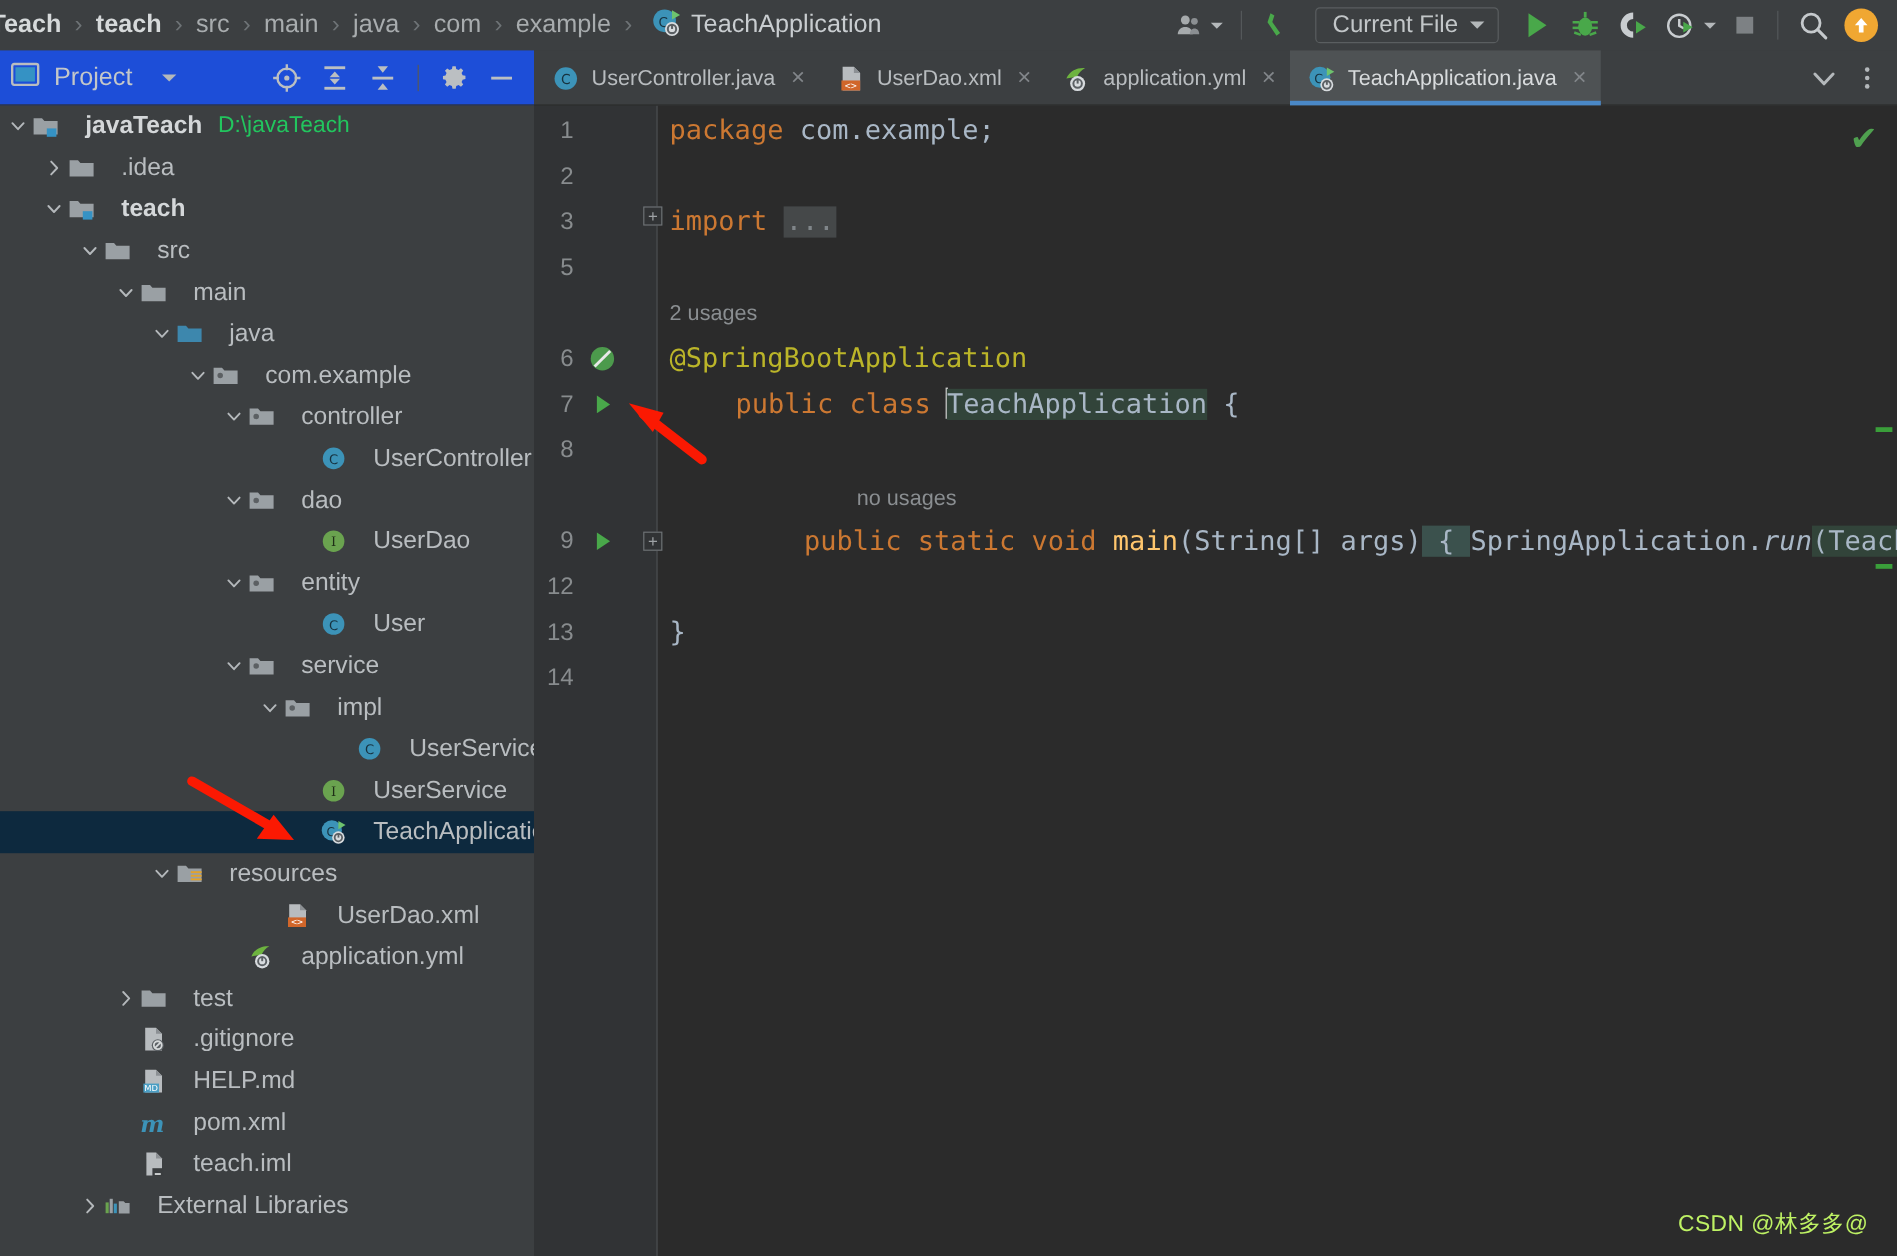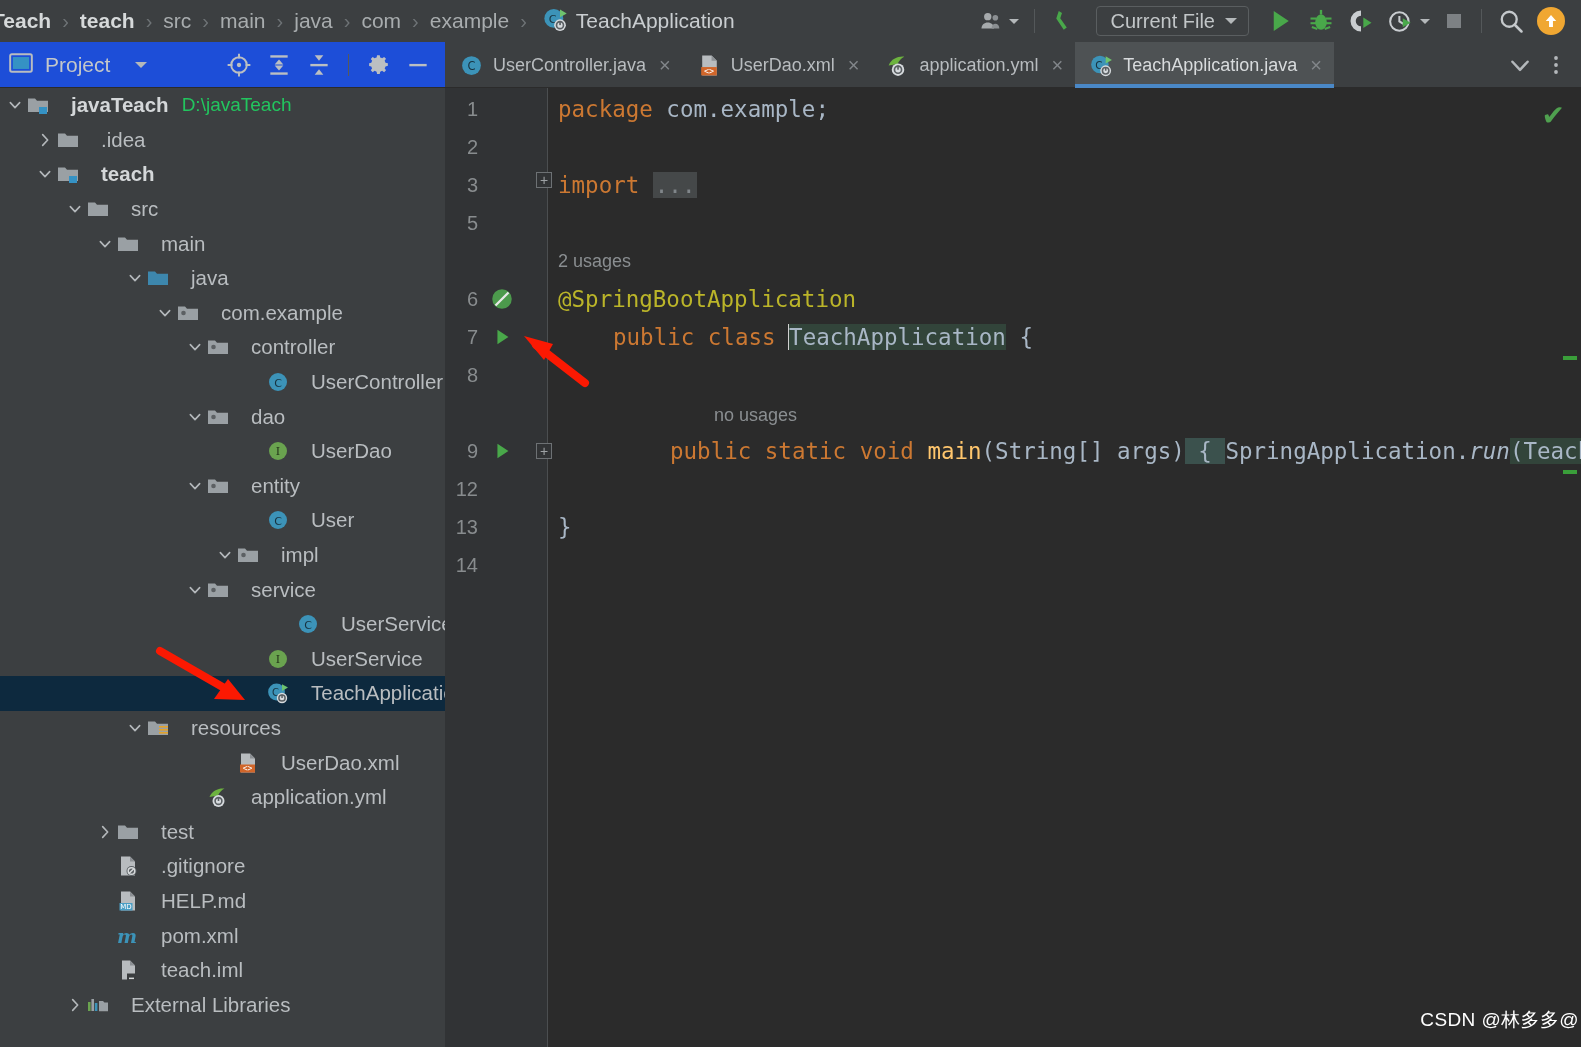--- a/index.html
+++ b/index.html
@@ -155,22 +155,22 @@
   .check {
     position: absolute; right: 16px; top: 14px; color: #4fa04f;
     font-size: 28px; line-height: 1;
   }
 
   
   .arrow-svg { position: absolute; left: 0; top: 0; pointer-events: none; }
 
   
   .watermark {
-    position: absolute; right: 2px; bottom: 14px;
-    font-size: 19px; color: #ffffff; letter-spacing: 0.4px; margin-top: 16px;
+    position: absolute; right: 24px; bottom: 14px;
+    font-size: 19px; color: #bef264; letter-spacing: 0.4px; margin-top: 16px;
   }
 </style>
 </head>
 <body>
 
 <div id="app">
 
   <div class="topbar">
     <div class="crumbs" id="crumbs">
         <span class="crumb bold first">Teach</span>
@@ -496,48 +496,48 @@
         <span class="twist"></span>
         <span class="ticon">
           <svg width="24" height="24" viewBox="0 0 24 24">
             <circle cx="12" cy="12" r="9" fill="#3c93b8"></circle>
             <text x="12" y="16.6" font-size="11" font-family="DejaVu Sans, sans-serif" text-anchor="middle" fill="#17323f">C</text>
           </svg>
         </span>
         <span class="tlabel">User</span>
       </div>
       <div class="trow">
+        <span style="width: 184px; flex: 0 0 auto;"></span>
+        <span class="twist">
+          <svg width="16" height="16" viewBox="0 0 24 24">
+            <path d="M5 8.5 L12 16 L19 8.5" fill="none" stroke="#b4b8bb" stroke-width="2.4" stroke-linecap="round" stroke-linejoin="round"></path>
+          </svg>
+        </span>
+        <span class="ticon">
+          <svg width="24" height="24" viewBox="0 0 24 24">
+            <path d="M2 5.5h7l2 2.3h11v11.2H2z" fill="#9aa0a4"></path>
+            <circle cx="7.5" cy="12" r="2.3" fill="#5c6063"></circle>
+          </svg>
+        </span>
+        <span class="tlabel">service</span>
+      </div>
+      <div class="trow">
         <span style="width: 214px; flex: 0 0 auto;"></span>
         <span class="twist">
           <svg width="16" height="16" viewBox="0 0 24 24">
             <path d="M5 8.5 L12 16 L19 8.5" fill="none" stroke="#b4b8bb" stroke-width="2.4" stroke-linecap="round" stroke-linejoin="round"></path>
           </svg>
         </span>
         <span class="ticon">
           <svg width="24" height="24" viewBox="0 0 24 24">
             <path d="M2 5.5h7l2 2.3h11v11.2H2z" fill="#9aa0a4"></path>
             <circle cx="7.5" cy="12" r="2.3" fill="#5c6063"></circle>
           </svg>
         </span>
         <span class="tlabel">impl</span>
-      </div>
-      <div class="trow">
-        <span style="width: 184px; flex: 0 0 auto;"></span>
-        <span class="twist">
-          <svg width="16" height="16" viewBox="0 0 24 24">
-            <path d="M5 8.5 L12 16 L19 8.5" fill="none" stroke="#b4b8bb" stroke-width="2.4" stroke-linecap="round" stroke-linejoin="round"></path>
-          </svg>
-        </span>
-        <span class="ticon">
-          <svg width="24" height="24" viewBox="0 0 24 24">
-            <path d="M2 5.5h7l2 2.3h11v11.2H2z" fill="#9aa0a4"></path>
-            <circle cx="7.5" cy="12" r="2.3" fill="#5c6063"></circle>
-          </svg>
-        </span>
-        <span class="tlabel">service</span>
       </div>
       <div class="trow">
         <span style="width: 274px; flex: 0 0 auto;"></span>
         <span class="twist"></span>
         <span class="ticon">
           <svg width="24" height="24" viewBox="0 0 24 24">
             <circle cx="12" cy="12" r="9" fill="#3c93b8"></circle>
             <text x="12" y="16.6" font-size="11" font-family="DejaVu Sans, sans-serif" text-anchor="middle" fill="#17323f">C</text>
           </svg>
         </span>

